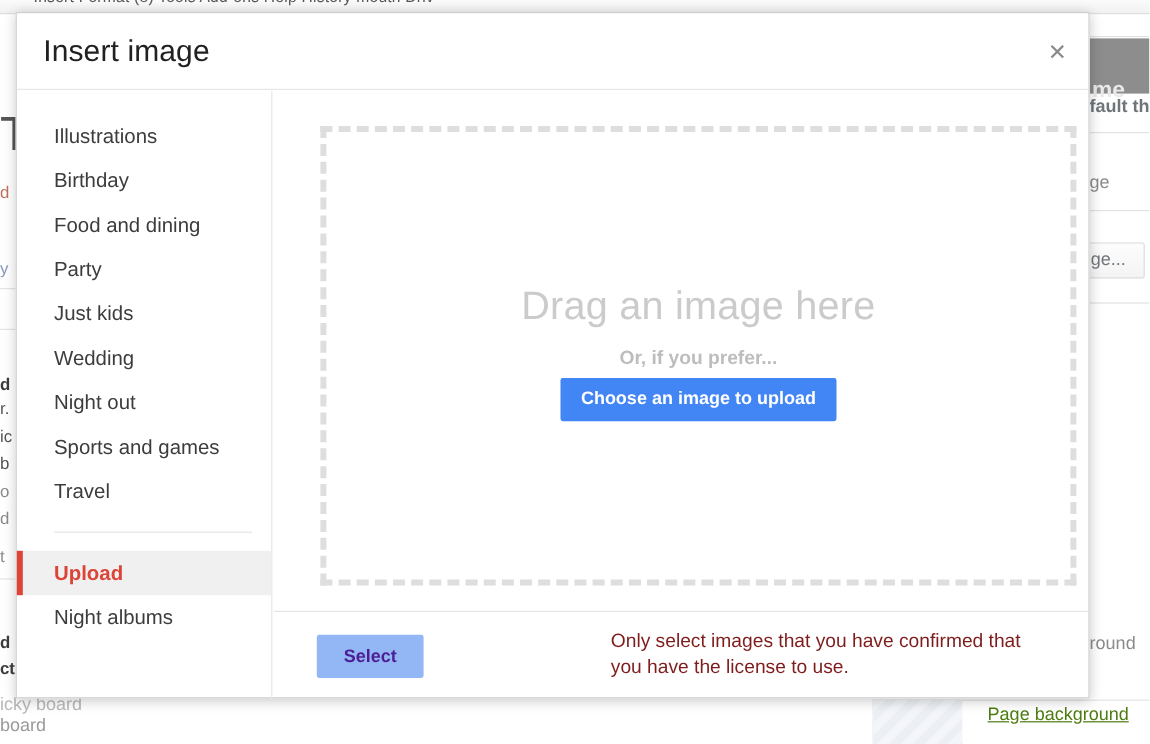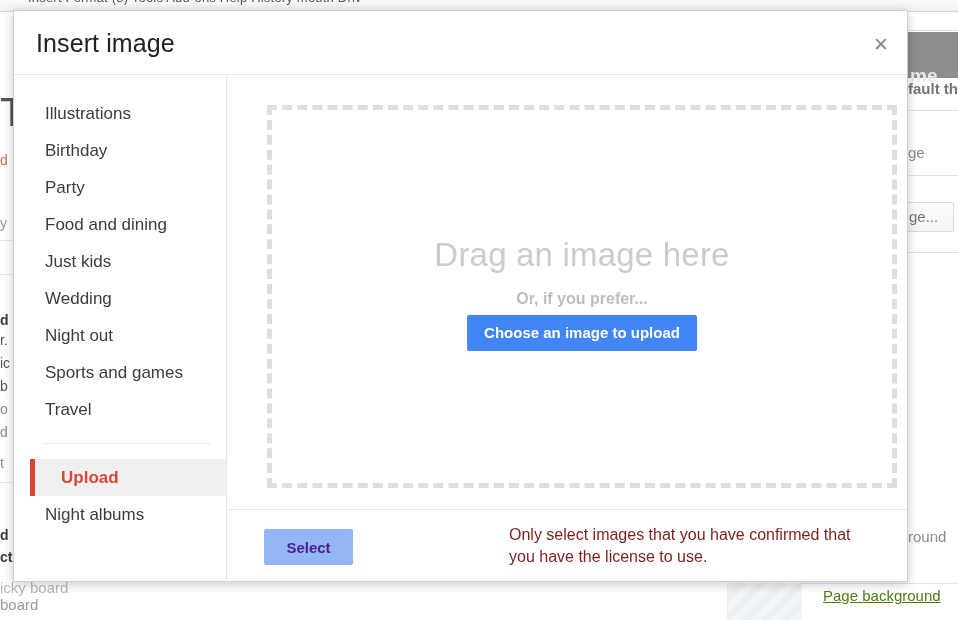--- a/index.html
+++ b/index.html
@@ -128,21 +128,21 @@
   }
   .side-item {
     position: relative; height: 37px; line-height: 37px;
     padding-left: 31px;
     font-size: 17px; color: #3c3c3c;
     white-space: nowrap; cursor: pointer;
     box-sizing: border-box;
   }
   .side-item.first { margin-top: 19px; }
   .side-item.active {
-    background: #f0f0f0; color: #db4437; font-weight: bold; margin-left: 16px;
+    background: #f0f0f0; color: #db4437; font-weight: bold;
   }
   .side-item.active::before {
     content: ""; position: absolute; left: 0; top: 0;
     width: 5px; height: 37px; background: #db4437;
   }
   .side-sep {
     height: 1px; background: #e4e4e4;
     margin: 15px 16px 15px 31px;
   }
 
@@ -270,24 +270,24 @@
     </div>
 
     <div class="sidebar">
       <div class="side-item first">
         <span>Illustrations</span>
       </div>
       <div class="side-item">
         <span>Birthday</span>
       </div>
       <div class="side-item">
+        <span>Food and dining</span>
+      </div>
+      <div class="side-item">
         <span>Party</span>
-      </div>
-      <div class="side-item">
-        <span>Food and dining</span>
       </div>
       <div class="side-item">
         <span>Just kids</span>
       </div>
       <div class="side-item">
         <span>Wedding</span>
       </div>
       <div class="side-item">
         <span>Night out</span>
       </div>

